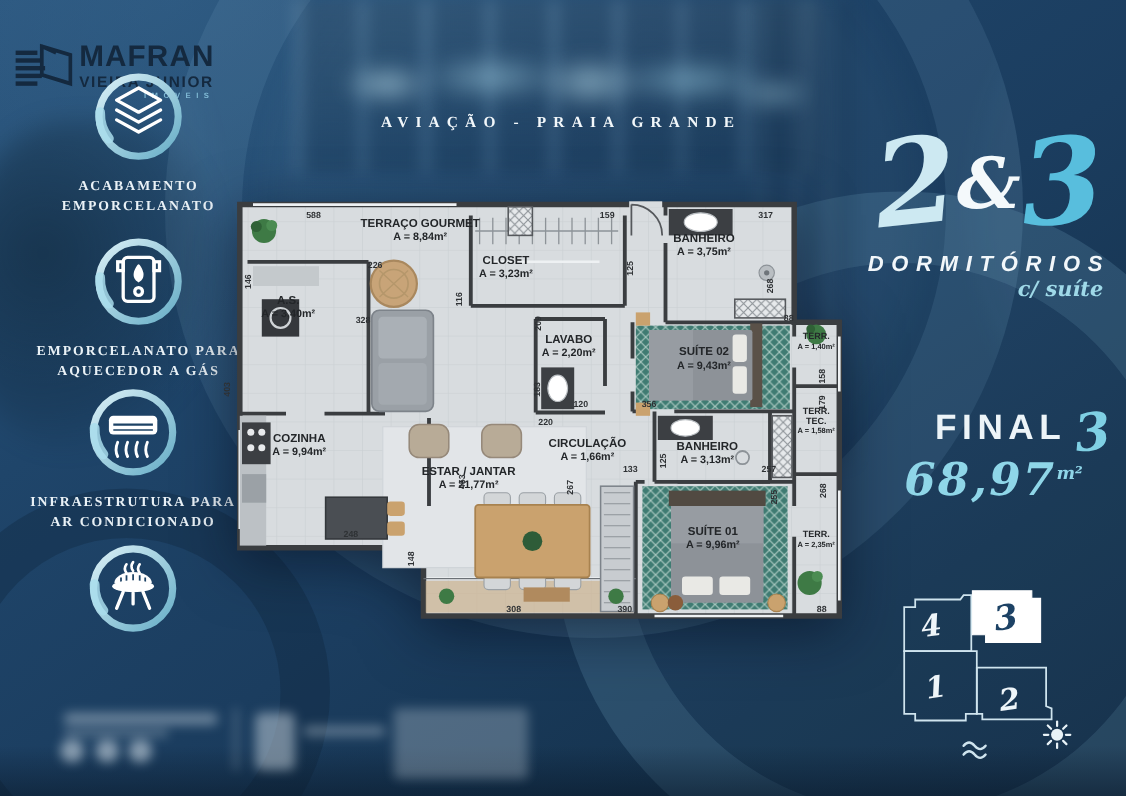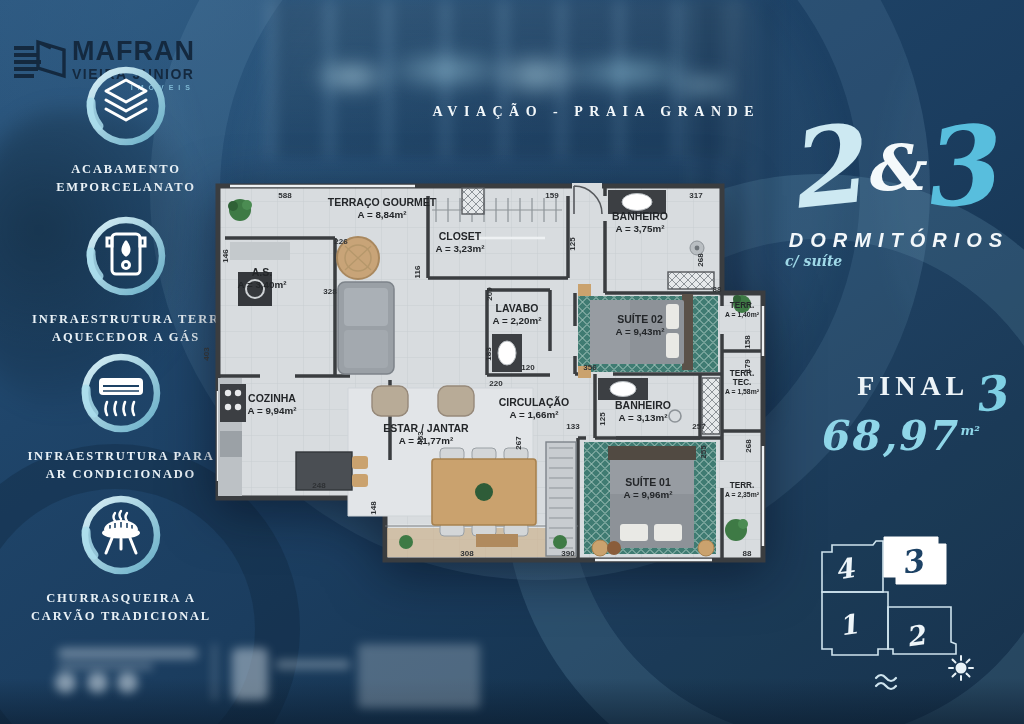--- a/index.html
+++ b/index.html
@@ -42,36 +42,36 @@
   .f3{left:0px;top:345px;}
   .f4{left:0px;top:487px;}
   
   .blur-name{left:300px;top:22px;width:430px;height:88px;filter:blur(9px);opacity:.85;
     background:
       radial-gradient(60px 26px at 12% 62%, rgba(190,225,238,.8), rgba(0,0,0,0) 70%),
       radial-gradient(90px 30px at 34% 55%, rgba(160,205,225,.7), rgba(0,0,0,0) 72%),
       radial-gradient(70px 34px at 55% 60%, rgba(185,222,236,.75), rgba(0,0,0,0) 70%),
       radial-gradient(95px 28px at 76% 58%, rgba(150,200,222,.7), rgba(0,0,0,0) 72%),
       radial-gradient(55px 20px at 94% 72%, rgba(170,212,230,.6), rgba(0,0,0,0) 75%);}
-  .locline{left:260px;top:104px;width:500px;text-align:right;color:#f2f7fa;
+  .locline{left:260px;top:104px;width:500px;text-align:center;color:#f2f7fa;
     font-family:"Liberation Serif",serif;font-size:14px;font-weight:600;letter-spacing:6.5px;}
   
   .script{font-family:"DejaVu Serif",serif;font-style:italic;font-weight:700;}
   .headline{left:785px;top:112px;width:228px;text-align:center;line-height:1;}
   .hl-2{font-size:108px;color:#cde9f2;display:inline-block;transform:rotate(-6deg);}
   .hl-amp{font-size:64px;color:#f4f9fb;display:inline-block;transform:translateY(-14px);}
   .hl-3{font-size:108px;color:#58bedd;display:inline-block;transform:rotate(-4deg);}
   .hl-word{margin-top:10px;font-family:Liberation Sans, sans-serif;font-size:20px;font-weight:600;
     letter-spacing:7px;color:#f2f7fa;}
-  .hl-suffix{margin-top:4px;text-align:left;padding-right:10px;font-size:14px;color:#9fd9e8;}
+  .hl-suffix{margin-top:4px;text-align:right;padding-right:10px;font-size:19px;color:#9fd9e8;}
   .finalrow{left:840px;top:366px;width:170px;text-align:right;color:#edf4f8;}
-  .final-label{font-family:Liberation Serif, serif;font-size:28px;font-weight:600;letter-spacing:5px;vertical-align:top;line-height:1.4;}
+  .final-label{font-family:Liberation Sans, sans-serif;font-size:32px;font-weight:600;letter-spacing:5px;vertical-align:top;line-height:1.4;}
   .final-num{font-size:47px;color:#7fd0e4;margin-left:8px;display:inline-block;transform:rotate(-6deg);}
   .arealine{left:822px;top:412px;width:178px;text-align:left;color:#8fd6e8;font-size:41px;letter-spacing:2px;}
-  .arealine sup{font-size:13px;letter-spacing:0;}
+  .arealine sup{font-size:16px;letter-spacing:0;}
   
   .keyplan{left:818px;top:532px;}
   .kp-num{font-family:"DejaVu Serif",serif;font-style:italic;font-weight:700;font-size:27px;fill:#eef5f9;}
   .kp-num-hl{fill:#1d4265;font-size:31px;}
   
   .blur{filter:blur(5px);background:#dfe9f0;position:absolute;}
   .bl-line{left:58px;top:648px;width:140px;height:11px;opacity:.40;border-radius:5px;}
   .bl-line2{left:58px;top:663px;width:95px;height:7px;opacity:.30;border-radius:4px;}
   .bl-dot{border-radius:50%;width:21px;height:21px;top:672px;opacity:.55;}
   .bl-d1{left:55px;} .bl-d2{left:87px;} .bl-d3{left:117px;}
@@ -145,21 +145,21 @@
       <circle cx="48" cy="48" r="36" fill="none" stroke="url(#rg)" stroke-width="6.5"></circle>
       <path d="M21,68 A36,36 0 0 1 13,44" fill="none" stroke="#a9ddec" stroke-width="9" stroke-linecap="round" opacity=".85"></path>
       <g stroke="#ffffff" stroke-width="3" fill="none" stroke-linecap="round">
         <rect x="34" y="26" width="28" height="40" rx="4"></rect>
         <rect x="29" y="30" width="5" height="8"></rect>
         <rect x="62" y="30" width="5" height="8"></rect>
         <path d="M48,34 q-6,9 0,13 q6,-4 0,-13" fill="#ffffff"></path>
         <circle cx="48" cy="57" r="3.5"></circle>
       </g>
     </svg>
-    <div class="flabel">INFRAESTRUTURA TERR AQUECEDOR A GÁS</div>
+    <div class="flabel">EMPORCELANATO PARA AQUECEDOR A GÁS</div>
   </div>
 
   <div class="abs feature f3">
     <svg class="ring" width="96" height="96" viewBox="0 0 96 96">
       <circle cx="48" cy="48" r="36" fill="none" stroke="url(#rg)" stroke-width="6.5"></circle>
       <path d="M21,68 A36,36 0 0 1 13,44" fill="none" stroke="#a9ddec" stroke-width="9" stroke-linecap="round" opacity=".85"></path>
       <rect x="26" y="33" width="44" height="17" rx="4" fill="#ffffff"></rect>
       <line x1="30" y1="41" x2="66" y2="41" stroke="#1d4265" stroke-width="2"></line>
       <line x1="30" y1="46" x2="66" y2="46" stroke="#1d4265" stroke-width="1.4"></line>
       <g stroke="#ffffff" stroke-width="2.6" fill="none" stroke-linecap="round">
@@ -189,21 +189,20 @@
           <line x1="54" y1="36" x2="54" y2="43"></line>
         <line x1="59" y1="38" x2="59" y2="43"></line>
       </g>
       <ellipse cx="48" cy="46" rx="19" ry="5.5" fill="#ffffff"></ellipse>
       <g stroke="#ffffff" stroke-width="3" stroke-linecap="round">
         <line x1="39" y1="51" x2="33" y2="66"></line>
           <line x1="57" y1="51" x2="63" y2="66"></line>
           <line x1="48" y1="52" x2="48" y2="62"></line>
       </g>
     </svg>
-    <div class="flabel">CHURRASQUEIRA A CARVÃO TRADICIONAL</div>
   </div>
 
   <div class="abs blur-name"></div>
   <div class="abs locline">AVIAÇÃO - PRAIA GRANDE</div>
 
   <div class="abs headline script">
     <span class="hl-2">2</span><span class="hl-amp">&amp;</span><span class="hl-3">3</span>
     <div class="hl-word">DORMITÓRIOS</div>
     <div class="hl-suffix script">c/ suíte</div>
   </div>

